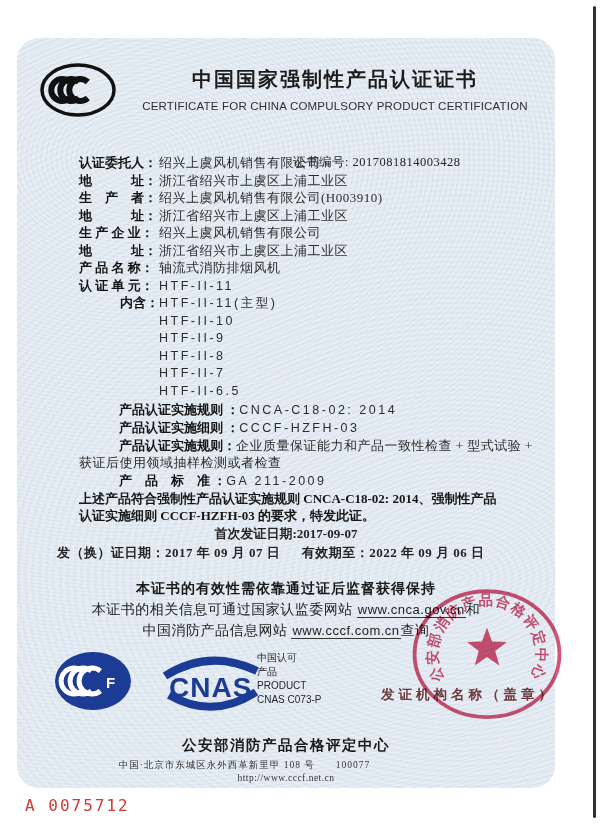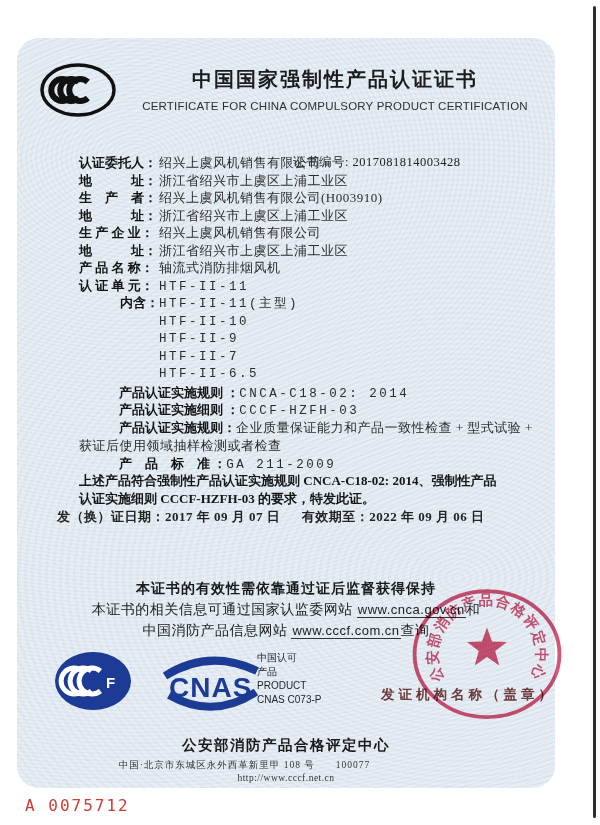--- a/index.html
+++ b/index.html
@@ -19,21 +19,21 @@
             font-size:11.5px;color:#2f2f2f;letter-spacing:.2px;white-space:nowrap;}
   .certno{position:absolute;left:276px;top:104px;font-size:12.5px;color:#222;letter-spacing:.5px;margin-top:12px;}
   
   .body{position:absolute;left:62px;top:116px;width:462px;font-size:13px;}
   .frow{height:17.5px;line-height:17.5px;white-space:nowrap;}
   .rrow{height:17.8px;line-height:17.8px;white-space:nowrap;}
   .flabel{display:inline-block;width:80px;font-weight:bold;color:#141414;vertical-align:top;}
   .rlabel{text-align:right;}
   .rulelabel{font-weight:bold;color:#141414;margin-left:40px;}
   .fvalue{color:#2c2c2c;letter-spacing:.5px;}
-  .mono{font-family:Liberation Mono, monospace;font-size:12.5px;letter-spacing:2.5px;color:#2c2c2c;margin-top:7px;}
+  .mono{font-family:Liberation Sans, sans-serif;font-size:12.5px;letter-spacing:2.5px;color:#2c2c2c;margin-top:7px;}
   .bold{font-weight:bold;color:#161616;}
   .first-issue{text-align:center;margin-right:48px;font-weight:bold;height:18px;line-height:18px;}
   .reissue{margin-left:-22px;font-weight:bold;height:19px;line-height:19px;letter-spacing:.5px;} .gap2{height:2px;}
   
   .notices{position:absolute;left:0;top:540px;width:538px;text-align:center;}
   .n1{font-size:14px;font-weight:bold;letter-spacing:1px;height:21px;line-height:21px;color:#1a1a1a;}
   .n2{font-size:14px;letter-spacing:.5px;height:21px;line-height:21px;color:#222;}
   .nlink{border-bottom:1px solid #333;padding:0 1px;font-family:"Liberation Sans","DejaVu Sans",sans-serif;font-size:13px;}
   
   .cccf-logo{position:absolute;left:36px;top:612px;width:80px;height:62px;}
@@ -79,33 +79,37 @@
     <div class="frow"><span class="flabel">地　　　址：</span><span class="fvalue">浙江省绍兴市上虞区上浦工业区</span></div>
     <div class="frow"><span class="flabel">生　产　者：</span><span class="fvalue">绍兴上虞风机销售有限公司(H003910)</span></div>
     <div class="frow"><span class="flabel">地　　　址：</span><span class="fvalue">浙江省绍兴市上虞区上浦工业区</span></div>
     <div class="frow"><span class="flabel">生 产 企 业：</span><span class="fvalue">绍兴上虞风机销售有限公司</span></div>
     <div class="frow"><span class="flabel">地　　　址：</span><span class="fvalue">浙江省绍兴市上虞区上浦工业区</span></div>
     <div class="frow"><span class="flabel">产 品 名 称：</span><span class="fvalue">轴流式消防排烟风机</span></div>
     <div class="frow"><span class="flabel">认 证 单 元：</span><span class="fvalue mono">HTF-II-11</span></div>
     <div class="frow"><span class="flabel rlabel">内含：</span><span class="fvalue mono">HTF-II-11(主型)</span></div>
     <div class="frow"><span class="flabel"></span><span class="fvalue mono">HTF-II-10</span></div>
     <div class="frow"><span class="flabel"></span><span class="fvalue mono">HTF-II-9</span></div>
+    <div class="frow"><span class="flabel"></span><span class="fvalue mono">HTF-II-8</span></div>
     <div class="frow"><span class="flabel"></span><span class="fvalue mono">HTF-II-7</span></div>
     <div class="frow"><span class="flabel"></span><span class="fvalue mono">HTF-II-6.5</span></div>
 
     <div class="gap2"></div>
     <div class="rrow"><span class="rulelabel">产品认证实施规则 ：</span><span class="mono">CNCA-C18-02: 2014</span></div>
     <div class="rrow"><span class="rulelabel">产品认证实施细则 ：</span><span class="mono">CCCF-HZFH-03</span></div>
     <div class="rrow"><span class="rulelabel">产品认证实施规则：</span><span class="fvalue">企业质量保证能力和产品一致性检查 + 型式试验 +</span></div>
     <div class="rrow"><span class="fvalue">获证后使用领域抽样检测或者检查</span></div>
     <div class="rrow"><span class="rulelabel">产　品　标　准 ：</span><span class="mono">GA 211-2009</span></div>
 
     <div class="frow bold">上述产品符合强制性产品认证实施规则 CNCA-C18-02: 2014、强制性产品</div>
     <div class="frow bold">认证实施细则 CCCF-HZFH-03 的要求，特发此证。</div>
 
+    <div class="first-issue">
+      <span>首次发证日期:</span><span>2017-09-07</span>
+    </div>
     <div class="reissue">
       <span>发（换）证日期：</span><span>2017 年 09 月 07 日</span>
       <span style="display:inline-block;width:14px;"></span>
       <span>有效期至：</span><span>2022 年 09 月 06 日</span>
     </div>
   </div>
 
   <div class="notices">
     <div class="n1">本证书的有效性需依靠通过证后监督获得保持</div>
     <div class="n2">

